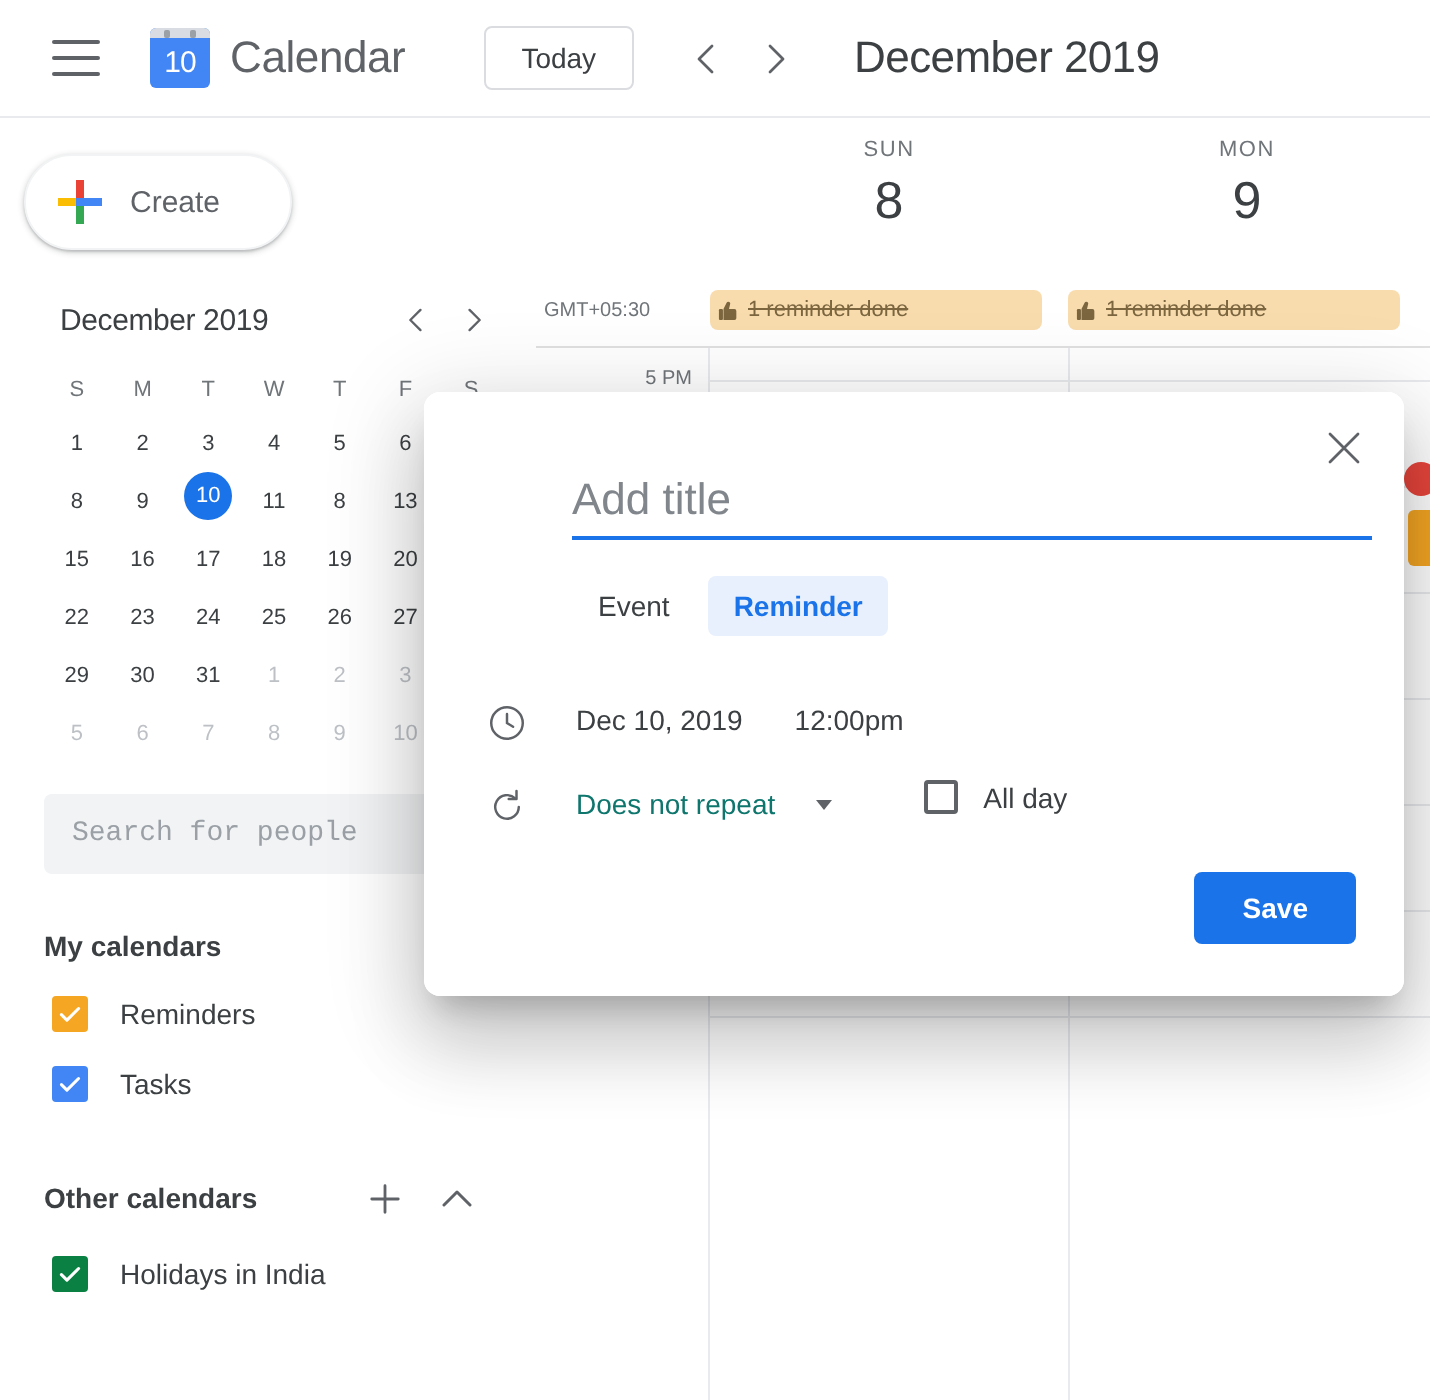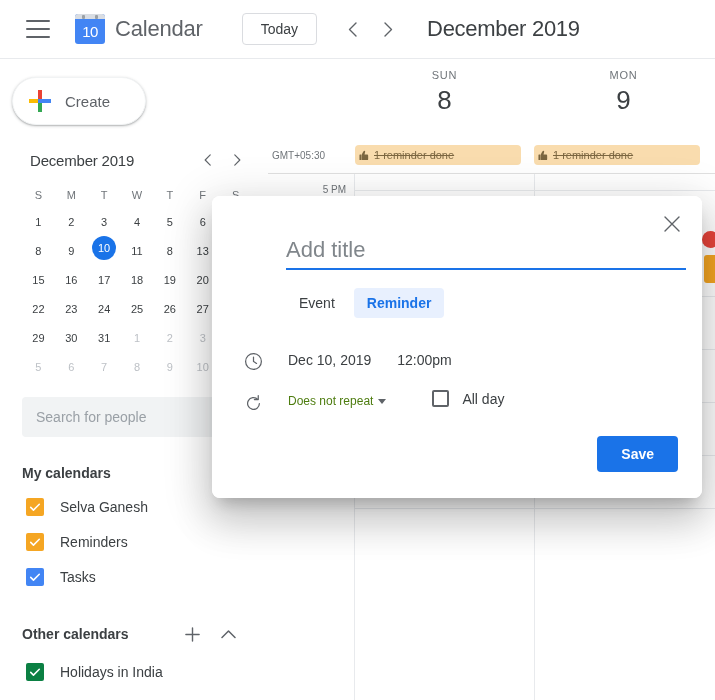--- a/index.html
+++ b/index.html
@@ -91,21 +91,21 @@
   .mini-cell.dow { color: #70757a; font-size: 11px; height: 24px; }
   .mini-cell.muted { color: #bdc1c6; }
   .mini-cell.today {
     color: #fff; background: #1a73e8; border-radius: 50%;
     width: 24px; height: 24px; margin: 0 4.5px;
   }
 
   .search-people {
     margin: 16px 0 0 22px; width: 222px; height: 40px; background: #f1f3f4;
     border: none; border-radius: 4px; padding: 0 14px; font-size: 14px; color: #701a75;
-    font-family: Liberation Sans, sans-serif;
+    font-family: Liberation Mono, monospace;
   }
   .search-people::placeholder { color: #9aa0a6; }
 
   .section-title {
     margin: 28px 0 0 22px; font-size: 14px; color: #3c4043; font-weight: bold;
     display: flex; align-items: center; width: 222px;
   }
   .section-title .acts { margin-left: auto; display: flex; align-items: center; gap: 12px; padding-right: 4px; }
   .icon-btn {
     width: 24px; height: 24px; border: none; background: none; cursor: pointer;
@@ -197,22 +197,22 @@
     display: flex; align-items: center; justify-content: center;
   }
   .dlg-row { position: absolute; left: 74px; display: flex; align-items: flex-start; }
   .row-when { top: 152px; gap: 22px; }
   .when-date, .when-time {
     font-size: 14px; color: #3c4043; padding: 4px 2px; border: none; background: none;
     cursor: pointer; font-family: "Liberation Sans", sans-serif;
   }
   .row-repeat { top: 194px; gap: 0; }
   .repeat-select {
-    font-size: 12px; color: #4d7c0f; border: none; background: none; cursor: pointer;
-    display: flex; align-items: center; gap: 5px; font-family: "Liberation Sans", sans-serif;
+    font-size: 14px; color: #0f766e; border: none; background: none; cursor: pointer;
+    display: flex; align-items: center; gap: 20px; font-family: "Liberation Sans", sans-serif;
     padding: 4px 2px;
   }
   .caret { width: 0; height: 0; border-left: 4px solid transparent; border-right: 4px solid transparent; border-top: 5px solid #5f6368; }
   .allday { margin-left: 44px; display: flex; align-items: center; cursor: pointer; }
   .allday .box { width: 17px; height: 17px; border: 2px solid #5f6368; border-radius: 2px; }
   .allday .lbl { margin-left: 13px; font-size: 14px; color: #3c4043; }
 
   .save-btn {
     position: absolute; right: 24px; bottom: 26px; padding: 10px 24px;
     background: #1a73e8; color: #fff; font-size: 14px; font-weight: bold;
@@ -355,28 +355,20 @@
     <div class="section-title">
       <span>My calendars</span>
     </div>
     <div id="my-cals">
         <div class="cal-row">
           <span class="cbox" style="background: rgb(245, 166, 35);">
             <svg width="12" height="12" viewBox="0 0 14 14">
               <path d="M2 7.4l3.2 3.2L12 3.8" stroke="#fff" stroke-width="1.8" fill="none" stroke-linecap="round" stroke-linejoin="round"></path>
             </svg>
           </span>
-          <span class="cal-name">Selva Ganesh</span>
-        </div>
-        <div class="cal-row">
-          <span class="cbox" style="background: rgb(245, 166, 35);">
-            <svg width="12" height="12" viewBox="0 0 14 14">
-              <path d="M2 7.4l3.2 3.2L12 3.8" stroke="#fff" stroke-width="1.8" fill="none" stroke-linecap="round" stroke-linejoin="round"></path>
-            </svg>
-          </span>
           <span class="cal-name">Reminders</span>
         </div>
         <div class="cal-row">
           <span class="cbox" style="background: rgb(66, 133, 244);">
             <svg width="12" height="12" viewBox="0 0 14 14">
               <path d="M2 7.4l3.2 3.2L12 3.8" stroke="#fff" stroke-width="1.8" fill="none" stroke-linecap="round" stroke-linejoin="round"></path>
             </svg>
           </span>
           <span class="cal-name">Tasks</span>
         </div>

